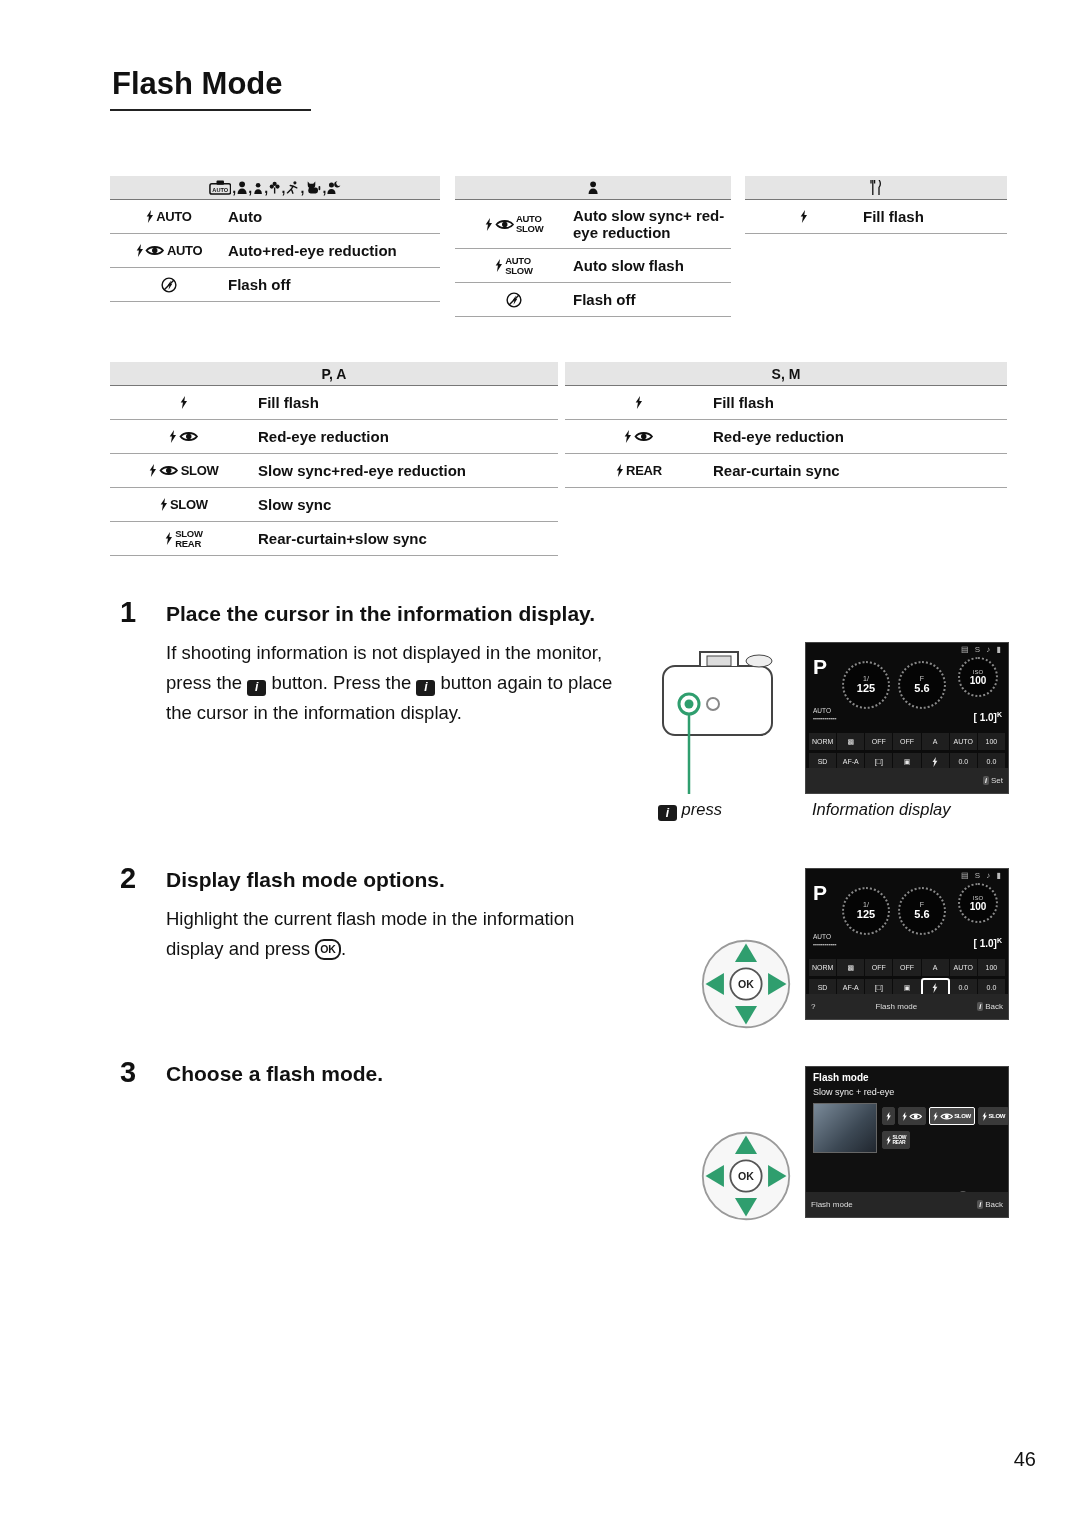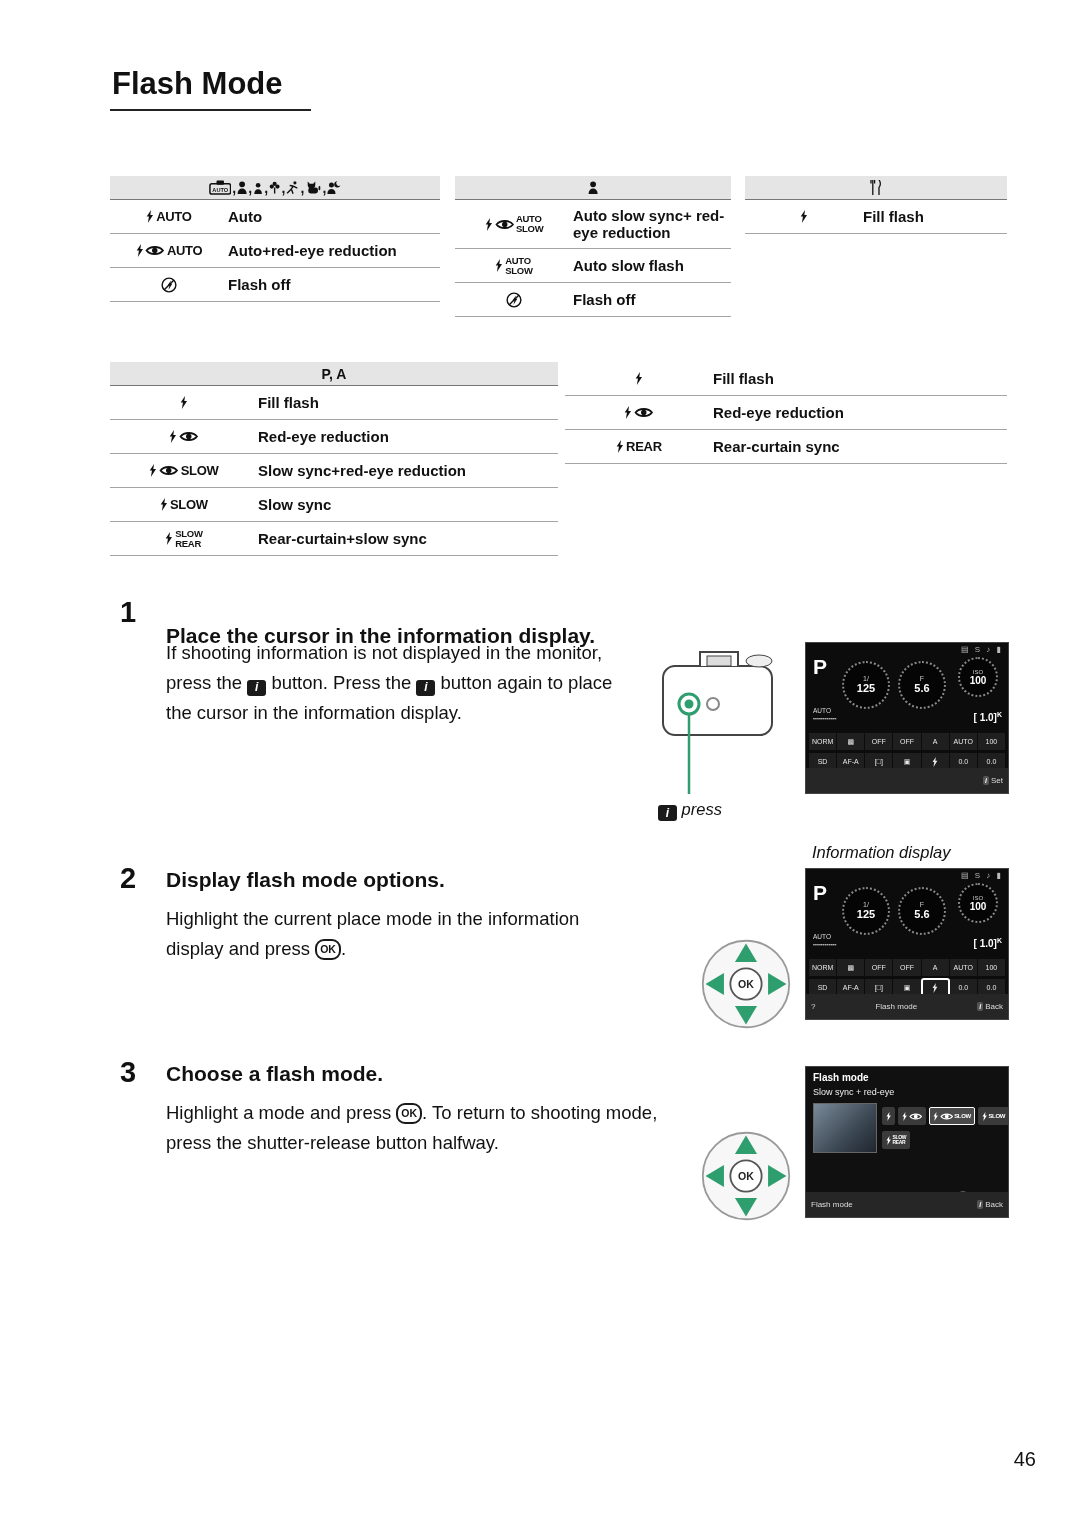--- a/index.html
+++ b/index.html
@@ -42,21 +42,21 @@
   .step-num{position:absolute;font-size:29px;font-weight:bold;}
   .step-title{position:absolute;font-size:21px;font-weight:bold;}
   .step-body{position:absolute;font-size:18.5px;line-height:1.62;}
   .ibtn{display:inline-flex;align-items:center;justify-content:center;background:#1a1a1a;
         color:#fff;border-radius:3px;width:19px;height:16px;font-size:12px;
         font-style:italic;font-weight:bold;vertical-align:-2px;}
   .okb{display:inline-block;border:2px solid #1a1a1a;border-radius:9px;padding:0 3px;
        font-size:10.5px;font-weight:bold;vertical-align:2px;}
   .caption{position:absolute;font-style:italic;font-size:16.5px;}
   .cap-button{left:658px;top:800px;}
-  .cap-display{left:812px;top:800px;margin-top:43px;}
+  .cap-display{left:812px;top:800px;}
   .pagenum{position:absolute;right:44px;bottom:58px;font-size:20px;}
 
   
   .cam-illo{position:absolute;left:645px;top:626px;}
   .pad{position:absolute;}
   .pad-2{left:700px;top:938px;}
   .pad-3{left:700px;top:1130px;}
 
   
   .screen{position:absolute;width:202px;height:150px;background:#0c0c0c;
@@ -346,20 +346,21 @@
           <span class="mstk">
             <span>SLOW</span>
             <span>REAR</span>
           </span>
         </span>
       <span class="t-lb">Rear-curtain+slow sync</span>
     </div>
   </div>
 
   <div class="tbl t-sm">
+    <div class="t-head">S, M</div>
     <div class="t-row">
       <span class="t-ic">
           <span class="mic mic-bolt">
             <svg viewBox="0 0 9 15">
               <path fill="currentColor" d="M5.8 0 0.8 7.6h2.6L2.2 15l5.9-9.3H5z"></path>
             </svg>
           </span>
         </span>
       <span class="t-lb">Fill flash</span>
     </div>
@@ -386,21 +387,21 @@
               <path fill="currentColor" d="M5.8 0 0.8 7.6h2.6L2.2 15l5.9-9.3H5z"></path>
             </svg>
           </span>
           <span class="mtx">REAR</span>
         </span>
       <span class="t-lb">Rear-curtain sync</span>
     </div>
   </div>
 
   <div class="step-num" style="left:120px;top:596px;">1</div>
-  <div class="step-title" style="left:166px;top:624px;">Place the cursor in the information display.</div>
+  <div class="step-title" style="left:166px;top:602px;">Place the cursor in the information display.</div>
   <div class="step-body" style="left:166px;top:638px;width:472px;">
     <span>If shooting information is not displayed in the monitor, press the</span>
     <span class="ibtn">i</span>
     <span>button.  Press the</span>
     <span class="ibtn">i</span>
     <span>button again to place the cursor in the information display.</span>
   </div>
 
   <div class="cam-illo">
     <svg width="155" height="172" viewBox="0 0 155 172">
@@ -469,21 +470,21 @@
 
   <div class="caption cap-button">
     <span class="ibtn">i</span>
     <span>press</span>
   </div>
   <div class="caption cap-display">Information display</div>
 
   <div class="step-num" style="left:120px;top:862px;">2</div>
   <div class="step-title" style="left:166px;top:868px;">Display flash mode options.</div>
   <div class="step-body" style="left:166px;top:904px;width:430px;">
-    <span>Highlight the current place mode in the information display and press</span>
+    <span>Highlight the current flash mode in the information display and press</span>
     <span class="okb">OK</span><span>.</span>
   </div>
 
   <div class="pad pad-2">
     <svg width="92" height="92" viewBox="0 0 100 100">
       <circle cx="50" cy="50" r="47" fill="#f7f7f7" stroke="#9a9a9a" stroke-width="2"></circle>
       <polygon points="50,6 38,26 62,26" fill="#2f9e6e"></polygon>
       <polygon points="50,94 38,74 62,74" fill="#2f9e6e"></polygon>
       <polygon points="6,50 26,38 26,62" fill="#2f9e6e"></polygon>
       <polygon points="94,50 74,38 74,62" fill="#2f9e6e"></polygon>
@@ -541,24 +542,20 @@
       <span>Flash mode</span>
       <span class="bar-group">
         <span class="bar-i">i</span>
         <span>Back</span>
       </span>
     </div>
   </div>
 
   <div class="step-num" style="left:120px;top:1056px;">3</div>
   <div class="step-title" style="left:166px;top:1062px;">Choose a flash mode.</div>
-  <div class="step-body" style="left:166px;top:1098px;width:530px;">
-    <span>Highlight a mode and press</span>
-    <span class="okb">OK</span><span>.  To return to shooting mode, press the shutter-release button halfway.</span>
-  </div>
 
   <div class="pad pad-3">
     <svg width="92" height="92" viewBox="0 0 100 100">
       <circle cx="50" cy="50" r="47" fill="#f7f7f7" stroke="#9a9a9a" stroke-width="2"></circle>
       <polygon points="50,6 38,26 62,26" fill="#2f9e6e"></polygon>
       <polygon points="50,94 38,74 62,74" fill="#2f9e6e"></polygon>
       <polygon points="6,50 26,38 26,62" fill="#2f9e6e"></polygon>
       <polygon points="94,50 74,38 74,62" fill="#2f9e6e"></polygon>
       <circle cx="50" cy="50" r="17" fill="#fff" stroke="#555" stroke-width="2"></circle>
       <text x="50" y="54.5" text-anchor="middle" font-size="11.5" font-weight="bold" fill="#222">OK</text>

